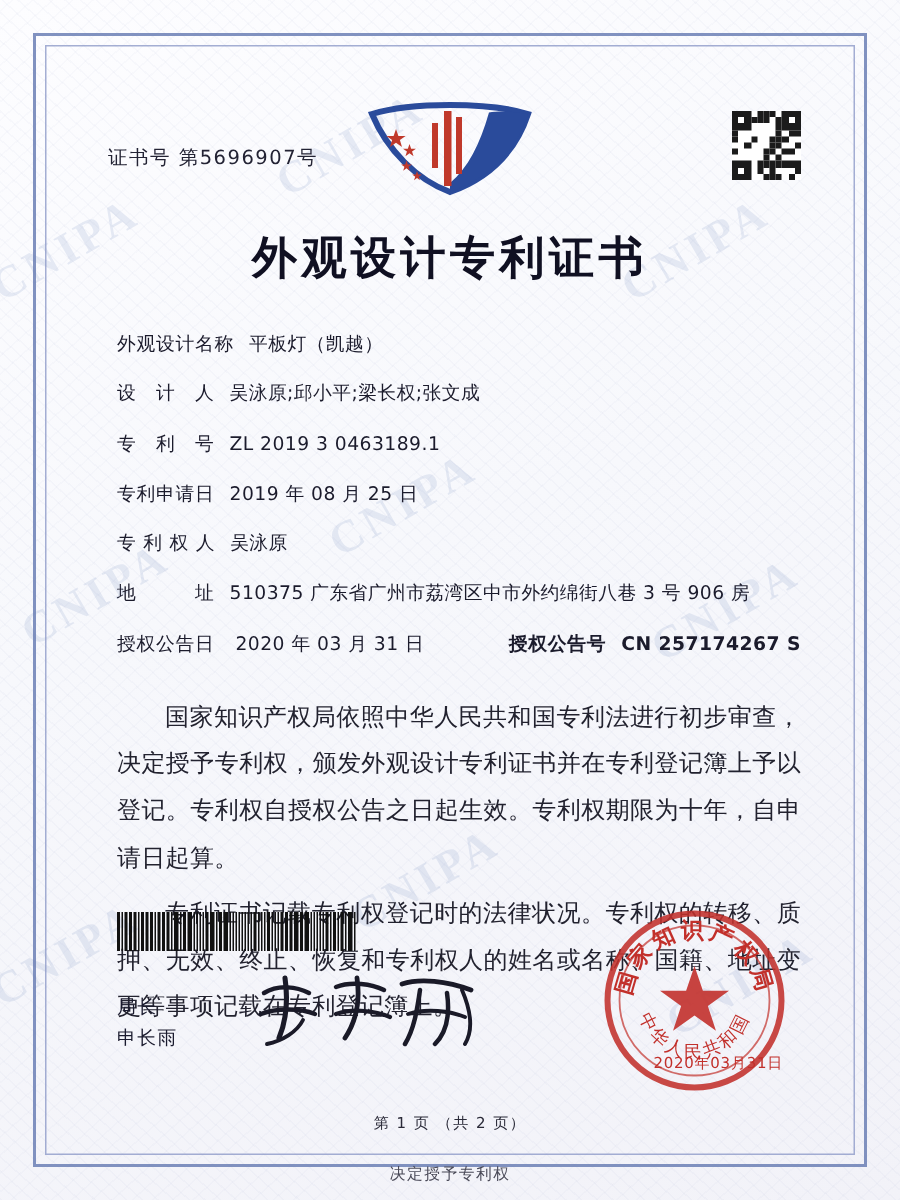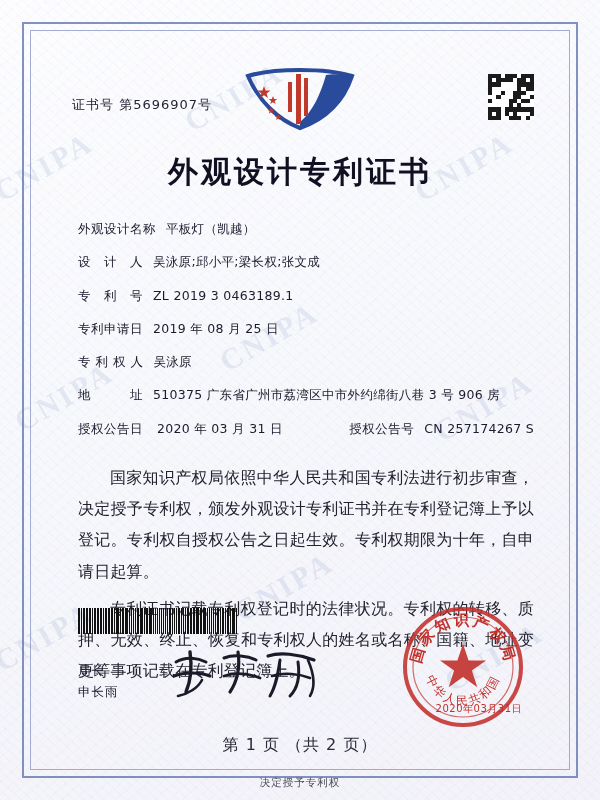--- a/index.html
+++ b/index.html
@@ -128,21 +128,21 @@
   .row .label {
     flex: 0 0 auto;
     letter-spacing: 0.5px;
     white-space: nowrap;
   }
   .row .value {
     margin-left: 10px;
     letter-spacing: 0.3px;
   }
   .row.split .grow { flex: 1 1 auto; }
-  .row.split .second { margin-left: 30px; display: flex; align-items: flex-end; }
+  .row.split .second { margin-left: 30px; display: flex; align-items: flex-end; font-weight: bold; }
 
   
   .paras {
     position: absolute;
     left: 78px;
     right: 66px;
     top: 462px;
     font-size: 16px;
     line-height: 1.95;
     text-align: justify;
@@ -196,21 +196,21 @@
     color: #c2302b;
     letter-spacing: 0.5px;
     font-family: "DejaVu Sans", "Liberation Sans", sans-serif;
   }
 
   .page-no {
     position: absolute;
     left: 0; right: 0;
     bottom: 44px;
     text-align: center;
-    font-size: 16px;
+    font-size: 10px;
     color: #2a2a38;
     letter-spacing: 1px;
   }
   .footer-note {
     position: absolute;
     left: 0; right: 0;
     bottom: 10px;
     text-align: center;
     font-size: 10.5px;
     color: #4a4a58;

